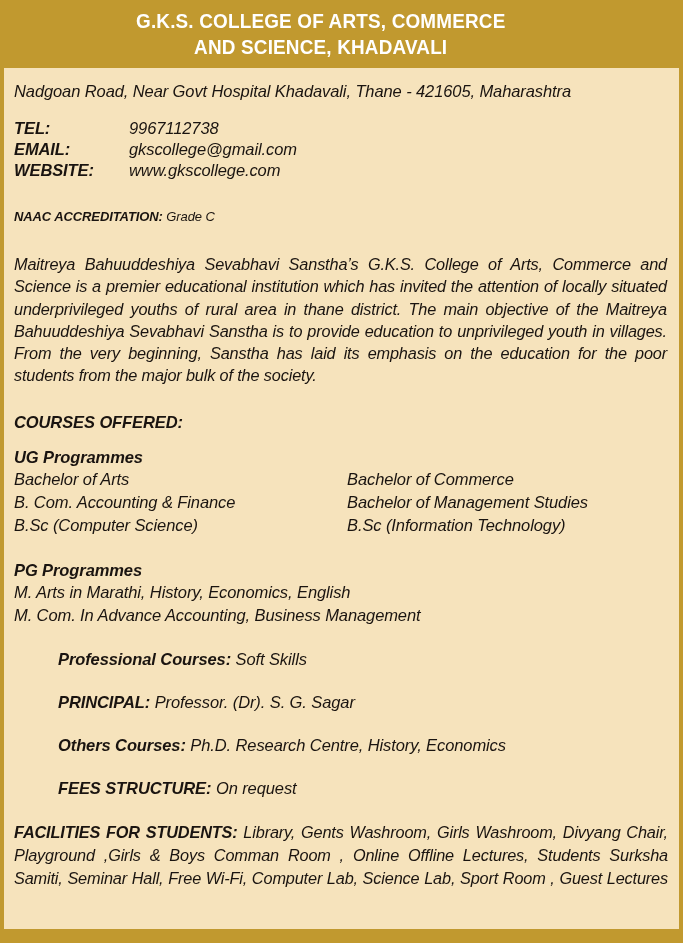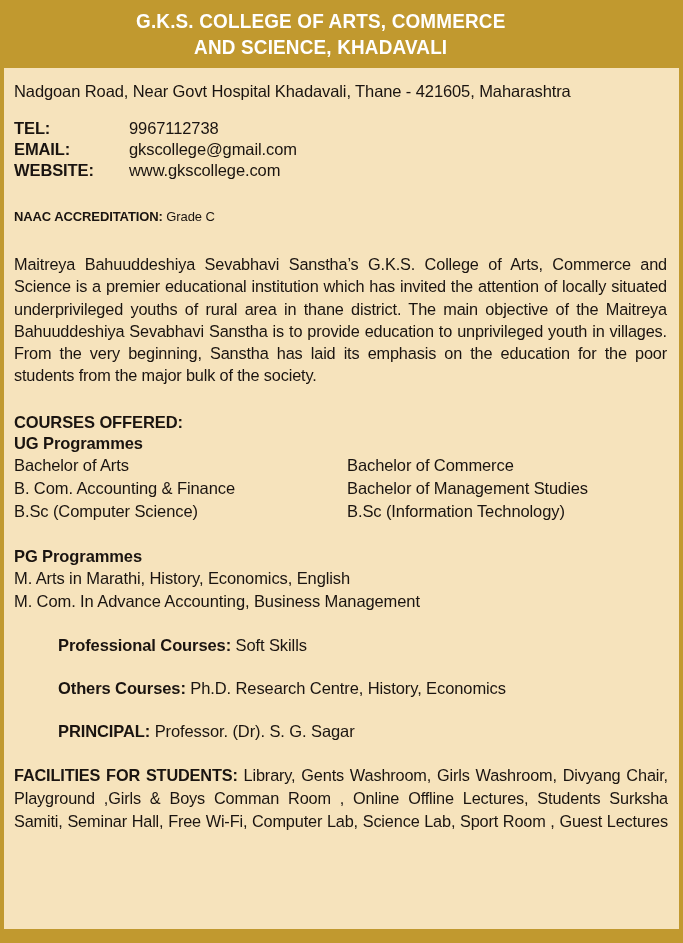--- a/index.html
+++ b/index.html
@@ -41,20 +41,21 @@
     font-size: 21px;
     line-height: 26px;
     letter-spacing: 0.2px;
     transform: scaleX(0.9);
     white-space: pre-line;
     text-transform: uppercase;
   }
   
   .body-wrap {
     padding: 0 11px 0 10px;
+    font-style: italic;
   }
   .cond {
     font-family: "Liberation Sans Narrow", "Liberation Sans", sans-serif;
     transform-origin: left center;
   }
   .address {
     font-size: 16.5px;
     line-height: 20px;
     padding-top: 13px;
     letter-spacing: -0.1px;
@@ -100,20 +101,21 @@
     font-size: 16.5px;
     line-height: 21px;
     font-weight: bold;
     letter-spacing: -0.1px;
   }
   .sub-head {
     font-size: 16.5px;
     line-height: 21px;
     font-weight: bold;
     letter-spacing: -0.1px;
+    margin-top: 14px;
   }
   .two-col {
     position: relative;
   }
   .two-col-row {
     display: flex;
     font-size: 16.5px;
     line-height: 23px;
     letter-spacing: -0.1px;
     gap: 13px;
@@ -217,23 +219,24 @@
     </div>
 
     <div class="pg-head cond">PG Programmes</div>
     <div>
       <div class="pg-line cond">M. Arts in Marathi, History, Economics, English</div>
       <div class="pg-line cond">M. Com. In Advance Accounting, Business Management</div>
     </div>
 
     <div class="kv-line cond"><b>Professional Courses:</b> <span>Soft Skills</span></div>
 
+    <div class="kv-line cond"><b>PRINCIPAL:</b> <span>Professor. (Dr). S. G. Sagar</span></div>
+
     <div class="kv-line cond"><b>Others Courses:</b> <span>Ph.D. Research Centre, History, Economics</span></div>
 
-    <div class="kv-line cond"><b>PRINCIPAL:</b> <span>Professor. (Dr). S. G. Sagar</span></div>
-
+    <div class="kv-line cond"><b>FEES STRUCTURE:</b> <span>On request</span></div>
 
     <div class="facilities cond"><b>FACILITIES FOR STUDENTS:</b> <span>Library, Gents Washroom, Girls Washroom, Divyang Chair, Playground ,Girls &amp; Boys Comman Room , Online Offline Lectures, Students Surksha Samiti, Seminar Hall, Free Wi-Fi, Computer Lab, Science Lab, Sport Room , Guest Lectures</span></div>
 
   </div>
 
   <div class="footer-bar"></div>
 </div>
 
 </body></html>

